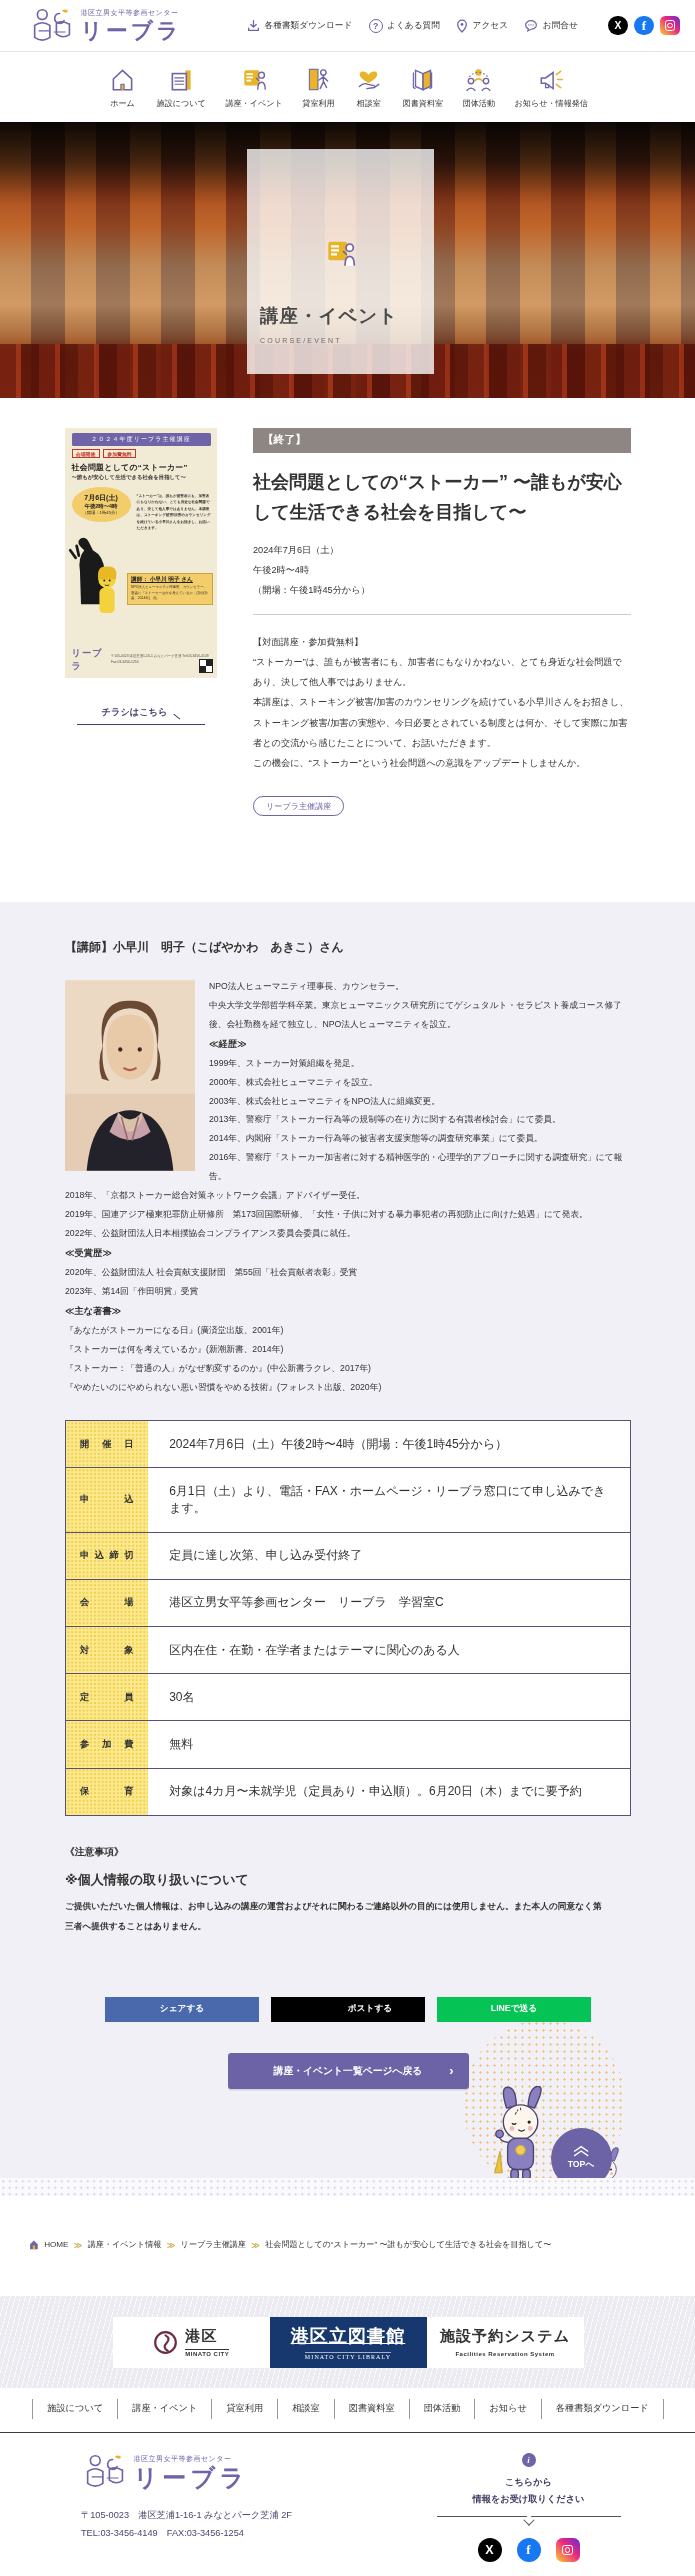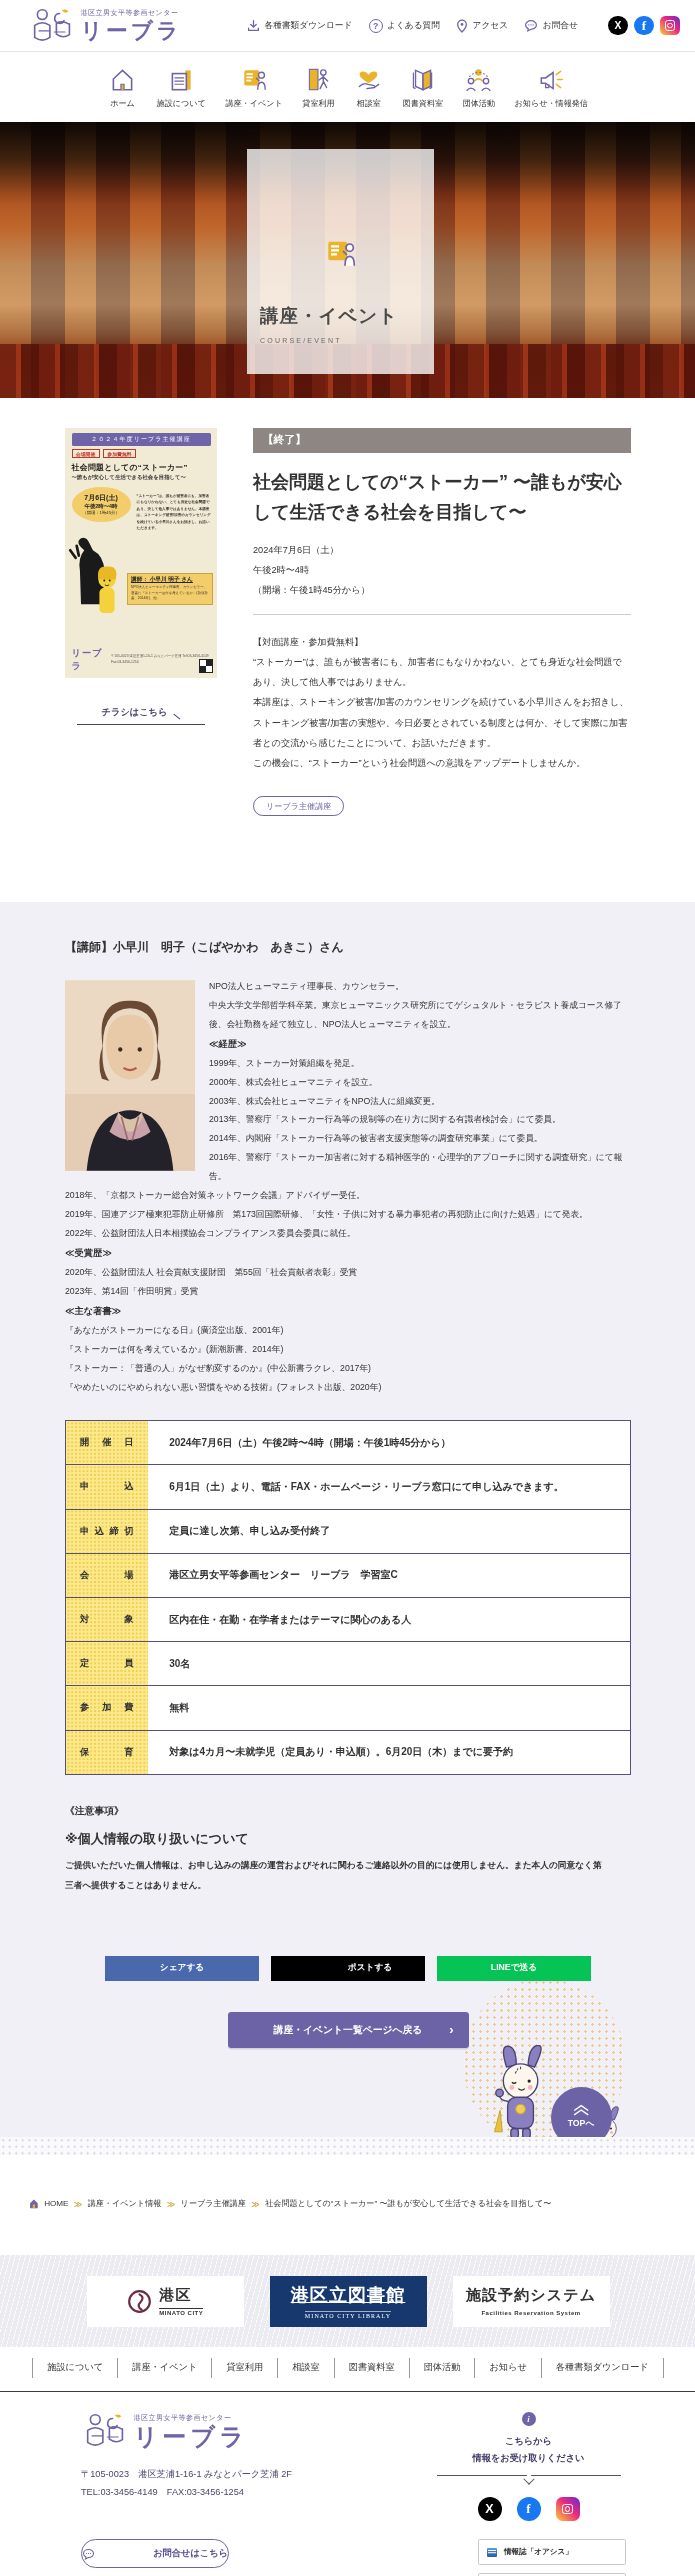--- a/index.html
+++ b/index.html
@@ -86,21 +86,21 @@
   .lect-sec { background: #f1f0f6; padding: 37px 65px 0; position: relative; overflow: hidden; min-height: 1160px; }
   .lect-head { font-size: 12px; font-weight: bold; color: #333; margin-bottom: 20.6px; }
   .bio { font-size: 8.7px; line-height: 2.18; color: #333; overflow: hidden; }
   .bio .photo { float: left; width: 130px; height: 191px; margin: 3.3px 14px 12px 0; }
   .bio .sub-head { font-weight: bold; font-size: 9.2px; }
   .info-table { width: 100%; border-collapse: collapse; border: 1.1px solid #55517b; margin-top: 23px; background: #fff; }
   .info-table tr { border-bottom: 1.1px solid #55517b; border-radius: 16px; }
   .info-table th { width: 82px; vertical-align: middle; font-size: 9.2px; font-weight: bold; color: #333;
     background-color: #fce98b; background-image: radial-gradient(#efce52 0.8px, rgba(0,0,0,0) 0.9px); background-size: 3.8px 3.8px;
     padding: 0 14px; text-align: justify; text-align-last: justify; }
-  .info-table td { padding: 14.6px 21.7px; font-size: 10px; font-weight: bold; color: #333; background: #fff; }
+  .info-table td { padding: 14.6px 21.7px; font-size: 12px; font-weight: normal; color: #333; background: #fff; }
   .notes { margin-top: 30px; }
   .notes .n-head { font-size: 9.8px; font-weight: bold; }
   .notes .n-line { font-size: 13px; font-weight: bold; line-height: 2.15; margin-top: 7px; }
   .notes .n-line2 { font-size: 8.7px; font-weight: bold; line-height: 2.3; margin-top: 2.2px; max-width: 542px; }
 
   .share-row { display: flex; justify-content: center; gap: 12px; margin-top: 61px; position: relative; z-index: 3; }
   .share-btn { width: 154px; height: 25px; color: #fff; font-size: 8.7px; font-weight: bold; display: flex; align-items: center; justify-content: center; border: none; cursor: pointer; }
   .share-fb { background: #4a69ad; } .share-x { background: #000; padding-left: 44px; } .share-line { background: #06c355; }
 
   .back-wrap { position: relative; margin-top: 31px; height: 125px; }
@@ -119,21 +119,21 @@
 
   
   .crumb-sec { height: 100px; padding: 43px 0 0 29px; background: #fff; }
   .crumbs { display: flex; align-items: center; flex-wrap: wrap; gap: 5.4px; font-size: 8.1px; color: #333; }
   .crumb-sep { color: #c9a63e; font-weight: bold; font-size: 8.1px; }
   .crumb-sep::before { content: "≫"; }
 
   
   .banner-strip { height: 92px; background-color: #ebebf1;
     background-image: repeating-linear-gradient(105deg, rgba(255,255,255,.85) 0 0.8px, rgba(0,0,0,0) 0.8px 4.9px);
-    display: flex; align-items: center; justify-content: center; gap: 26px; }
+    display: flex; align-items: center; justify-content: center; gap: 0; }
   .banner { width: 157px; height: 51px; background: #fff; display: flex; align-items: center; justify-content: center; gap: 7.6px; }
   .banner .jp { font-size: 15px; font-weight: bold; color: #333; letter-spacing: 1.1px; }
   .banner .en { font-size: 6px; font-weight: bold; color: #333; letter-spacing: 0.5px; border-top: 0.5px solid #333; padding-top: 1.6px; margin-top: 2.2px; }
   .banner.navy { background: #17386e; flex-direction: column; gap: 1.1px; }
   .banner.navy .jp { color: #fff; font-family: "Liberation Serif", serif; font-size: 18px; text-decoration: underline; }
   .banner.navy .en { color: #fff; border-top: 0.5px solid rgba(255,255,255,.6); font-family: "Liberation Serif", serif; font-weight: normal; letter-spacing: 1.1px; }
   .banner.sys { flex-direction: column; gap: 1.1px; }
   .banner.sys .jp { font-size: 15px; }
   .banner.sys .en { border: none; font-size: 6px; }
   .minato-mark { width: 25px; height: 25px; flex: none; }

